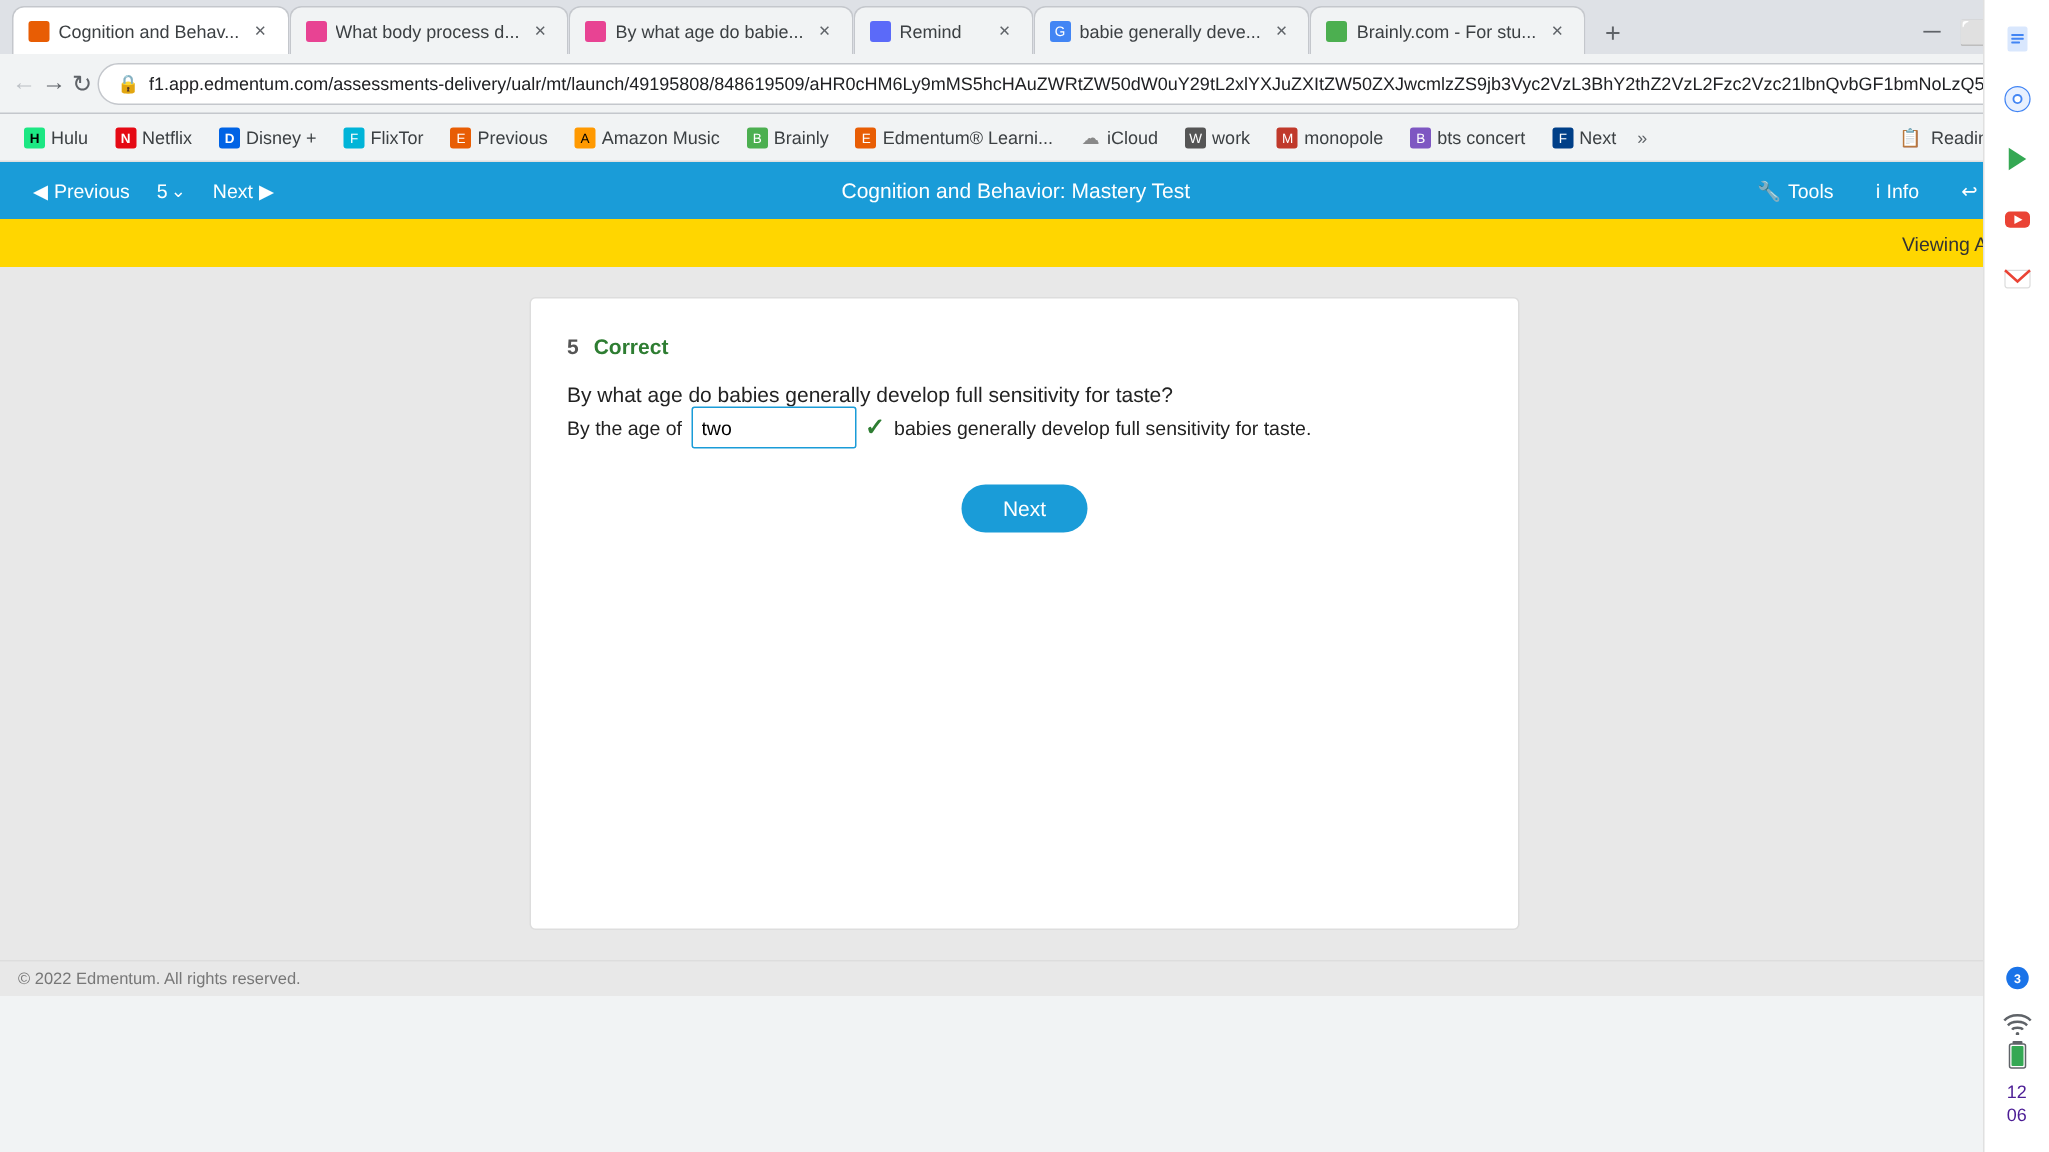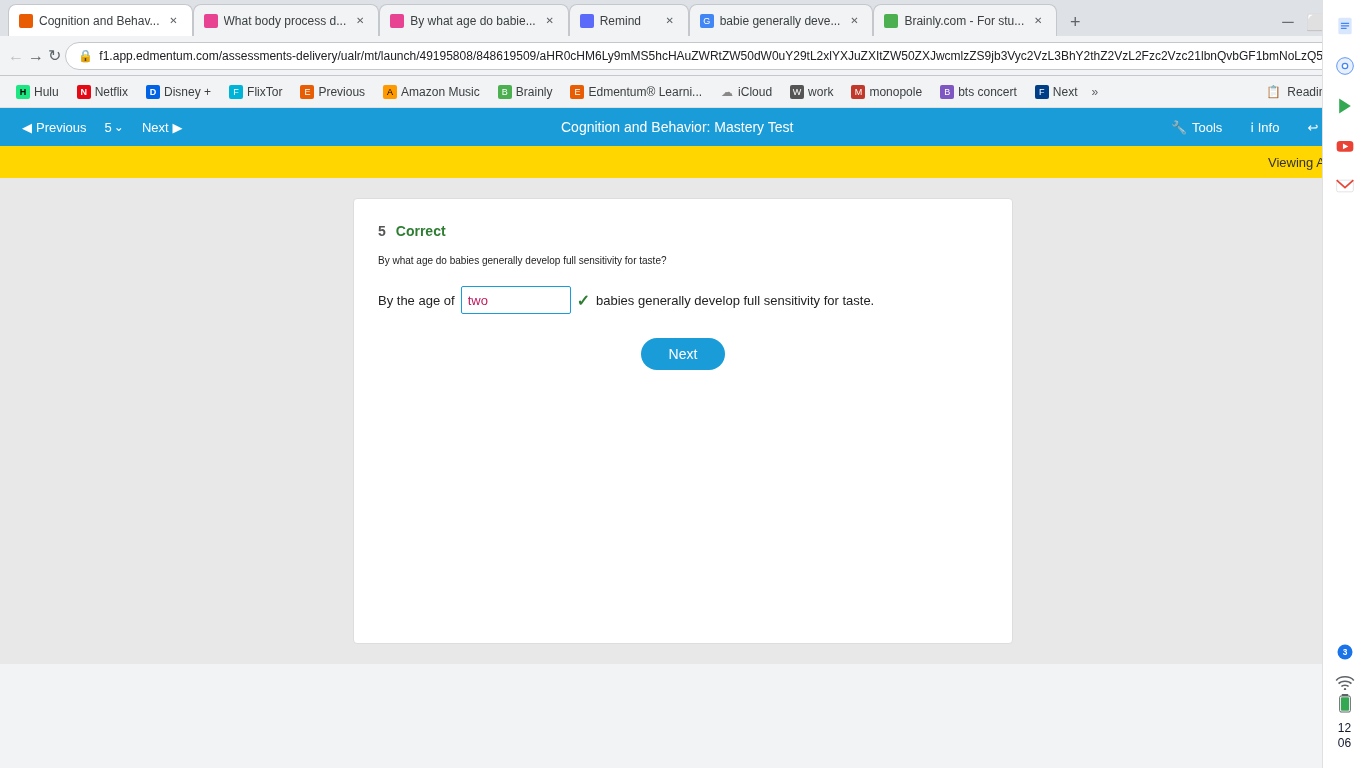--- a/index.html
+++ b/index.html
@@ -42,41 +42,41 @@
 
     
     .main-content { flex: 1; background: #e8e8e8; display: flex; justify-content: center; padding: 20px; overflow-y: auto; }
 
     
     .question-card { background: #fff; border: 1px solid #ddd; border-radius: 4px; width: 660px; padding: 24px; }
     .question-header { display: flex; align-items: center; gap: 10px; margin-bottom: 16px; }
     .question-number { font-size: 14px; font-weight: bold; color: #555; }
     .question-status { font-size: 14px; font-weight: bold; color: #2e7d32; }
     .question-instruction { font-size: 13px; color: #444; margin-bottom: 12px; }
-    .question-text { font-size: 10px; color: #222; margin-bottom: 20px; }
+    .question-text { font-size: 14px; color: #222; }
     .answer-row { display: flex; align-items: center; gap: 6px; font-size: 13px; color: #222; flex-wrap: wrap; }
-    .answer-input { height: 28px; width: 110px; border: 1px solid #1a9cd8; border-radius: 2px; padding: 2px 6px; font-size: 13px; color: #be185d; outline: none; }
+    .answer-input { height: 28px; width: 110px; border: 1px solid #1a9cd8; border-radius: 2px; padding: 2px 6px; font-size: 13px; color: #000000; outline: none; }
     .check-mark { color: #2e7d32; font-size: 16px; font-weight: bold; }
     .next-btn-container { display: flex; justify-content: center; margin-top: 24px; }
     .next-btn { background: #1a9cd8; color: #fff; border: none; border-radius: 20px; padding: 8px 28px; font-size: 14px; cursor: pointer; }
 
     
     .footer { height: 24px; background: #e8e8e8; display: flex; align-items: center; padding: 0 12px; font-size: 11px; color: #777; border-top: 1px solid #ddd; }
 
     
     .right-sidebar { position: fixed; right: 0; top: 0; width: 44px; height: 768px; background: #fff; border-left: 1px solid #e0e0e0; display: flex; flex-direction: column; align-items: center; padding: 8px 0; gap: 4px; z-index: 100; }
     .sidebar-icon { width: 36px; height: 36px; border-radius: 50%; display: flex; align-items: center; justify-content: center; cursor: pointer; font-size: 18px; color: #5f6368; }
     .sidebar-icon.google-docs { color: #4285f4; }
     .sidebar-icon.google-chrome { color: #4285f4; }
     .sidebar-icon.google-play { color: #34a853; }
     .sidebar-icon.youtube { color: #ea4335; }
     .sidebar-icon.gmail { color: #ea4335; }
     .sidebar-spacer { flex: 1; }
     .sidebar-bottom { display: flex; flex-direction: column; align-items: center; gap: 4px; padding-bottom: 8px; }
-    .sidebar-clock { font-size: 12px; color: #0f172a; text-align: center; line-height: 1.3; }
+    .sidebar-clock { font-size: 12px; color: #4c1d95; text-align: center; line-height: 1.3; }
 
     
     .favicon-edmentum { background: #e85d04; }
 
     .lock-icon { color: #5f6368; font-size: 12px; }
 
     .nav-question-num { display: flex; align-items: center; gap: 2px; font-size: 13px; color: #fff; }
     .nav-chevron { font-size: 12px; }
   </style>
 </head>
@@ -240,20 +240,23 @@
         <input class="answer-input" type="text" value="two" style="">
         <span class="check-mark">✓</span>
         <span>babies generally develop full sensitivity for taste.</span>
       </div>
       <div class="next-btn-container">
         <button class="next-btn">Next</button>
       </div>
     </div>
   </div>
 
+  <div class="footer">
+    <span>© 2022 Edmentum. All rights reserved.</span>
+  </div>
 </div>
 
 <div class="right-sidebar">
   <div class="sidebar-icon google-docs">
     <svg width="20" height="20" viewBox="0 0 24 24" fill="#4285f4">
         <rect x="4" y="2" width="16" height="20" rx="2" fill="#4285f4" opacity="0.2"></rect>
         <rect x="7" y="8" width="10" height="1.5" rx="0.5" fill="#4285f4"></rect>
         <rect x="7" y="11" width="10" height="1.5" rx="0.5" fill="#4285f4"></rect>
         <rect x="7" y="14" width="7" height="1.5" rx="0.5" fill="#4285f4"></rect>
       </svg>

